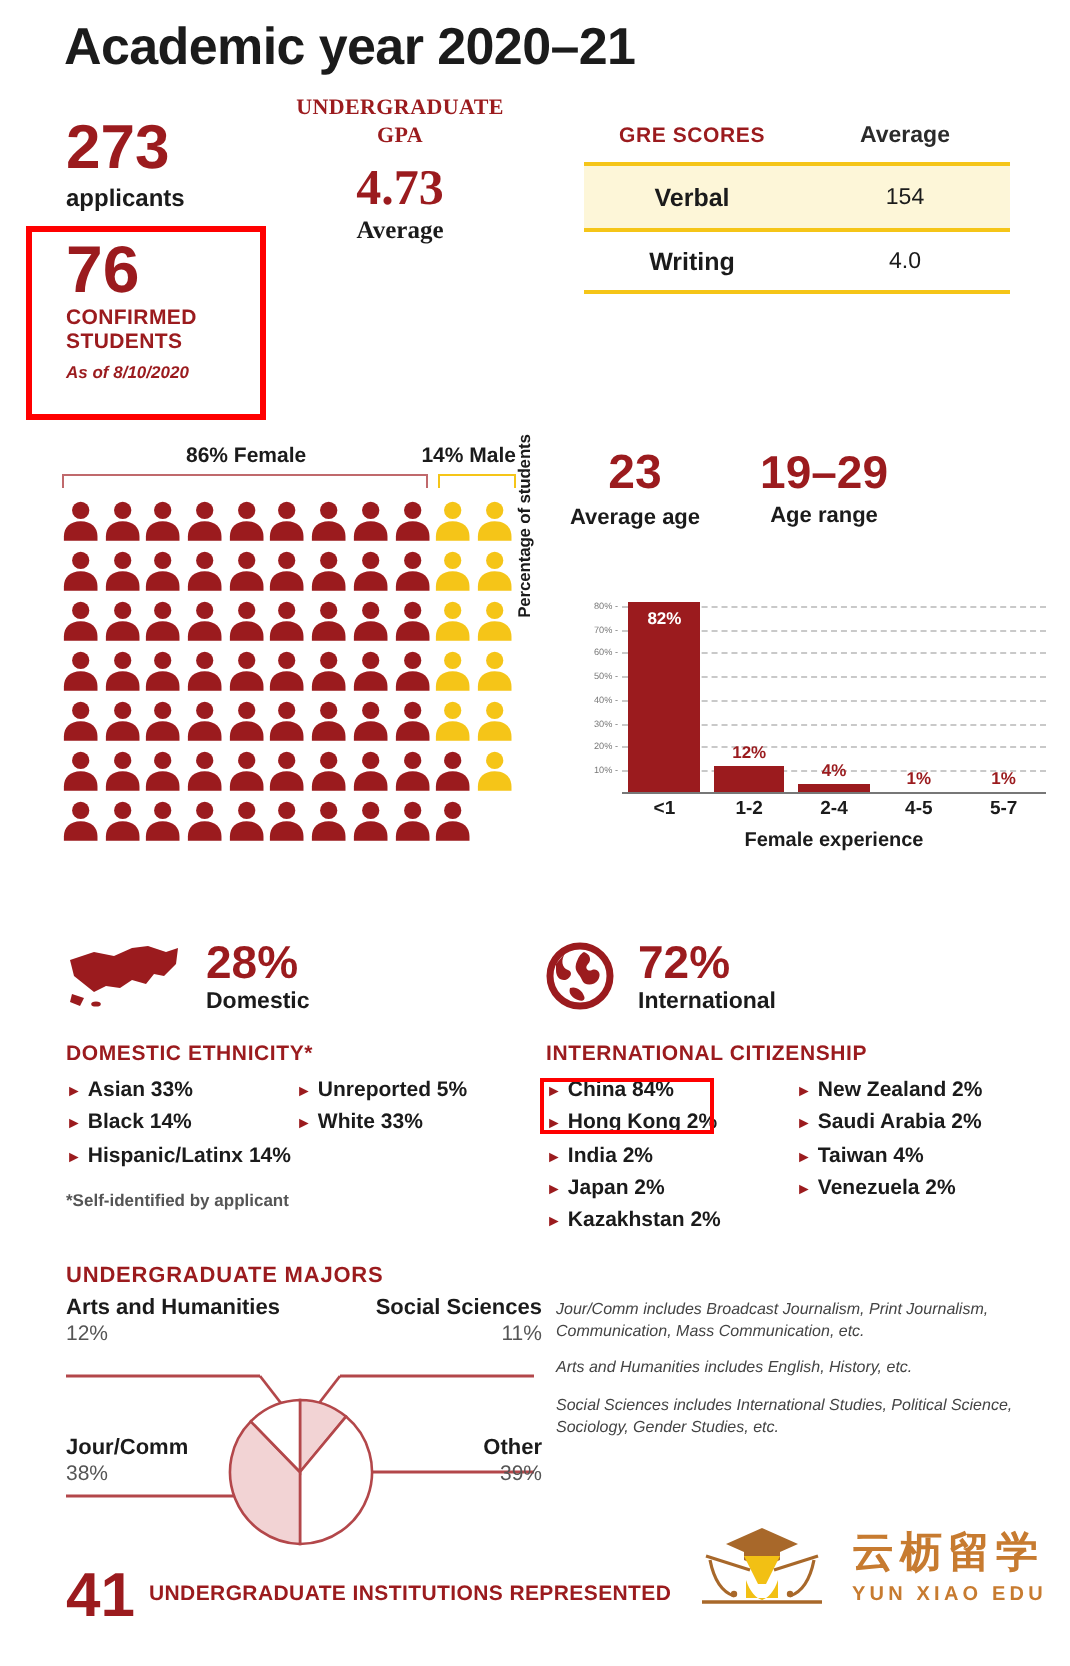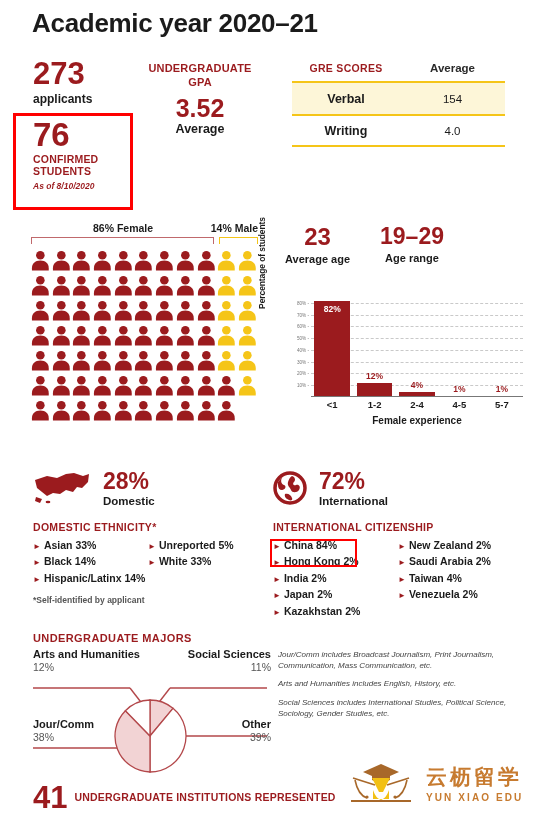--- a/index.html
+++ b/index.html
@@ -30,21 +30,21 @@
     border: 3px solid #ff0000; background: transparent;
   }
   .confirmed-inner { position: absolute; left: 33px; top: 118px; width: 110px; }
   .num-76 { font-size: 33px; }
   .lbl-confirmed {
     font-size: 10.5px; font-weight: bold; color: #9b1b1e;
     line-height: 1.12; margin-top: 3px; letter-spacing: .2px;
   }
   .asof { font-size: 8.5px; font-style: italic; color: #9b1b1e; margin-top: 3px; font-weight: bold;}
 
-  .gpa-block { position: absolute; left: 144px; top: 62px; width: 112px; text-align: center; }
+  .gpa-block { position: absolute; left: 144px; top: 48px; width: 112px; text-align: center; font-family: Liberation Serif, serif; }
   .gpa-head { font-size: 11px; font-weight: bold; color: #9b1b1e; line-height: 1.25; letter-spacing: .2px;}
   .gpa-num { font-size: 25px; margin-top: 6px; }
   .gpa-avg { font-size: 12.5px; font-weight: bold; color: #1b1b1b; margin-top: 1px; }
 
   
   .gre { position: absolute; left: 292px; top: 62px; width: 213px; }
   .gre-head { display: flex; padding: 0 0 7px 0; }
   .gre-head .c1 { width: 108px; text-align: center; font-size: 10.5px; font-weight: bold; color: #9b1b1e; letter-spacing:.3px;}
   .gre-head .c2 { width: 105px; text-align: center; font-size: 11.5px; font-weight: bold; color: #2b2b2b; }
   .gre-row { display: flex; align-items: center; height: 33px; border-top: 2px solid #f5c518; }
@@ -154,21 +154,21 @@
 
   <div class="confirmed-box"></div>
   <div class="confirmed-inner">
     <div class="bignum num-76">76</div>
     <div class="lbl-confirmed">CONFIRMED STUDENTS</div>
     <div class="asof">As of 8/10/2020</div>
   </div>
 
   <div class="gpa-block">
     <div class="gpa-head">UNDERGRADUATE GPA</div>
-    <div class="bignum gpa-num">3.52</div>
+    <div class="bignum gpa-num">4.73</div>
     <div class="gpa-avg">Average</div>
   </div>
 
   <div class="gre">
     <div class="gre-head">
       <div class="c1">GRE SCORES</div>
       <div class="c2">Average</div>
     </div>
     <div class="gre-row shaded">
       <div class="c1">Verbal</div>

